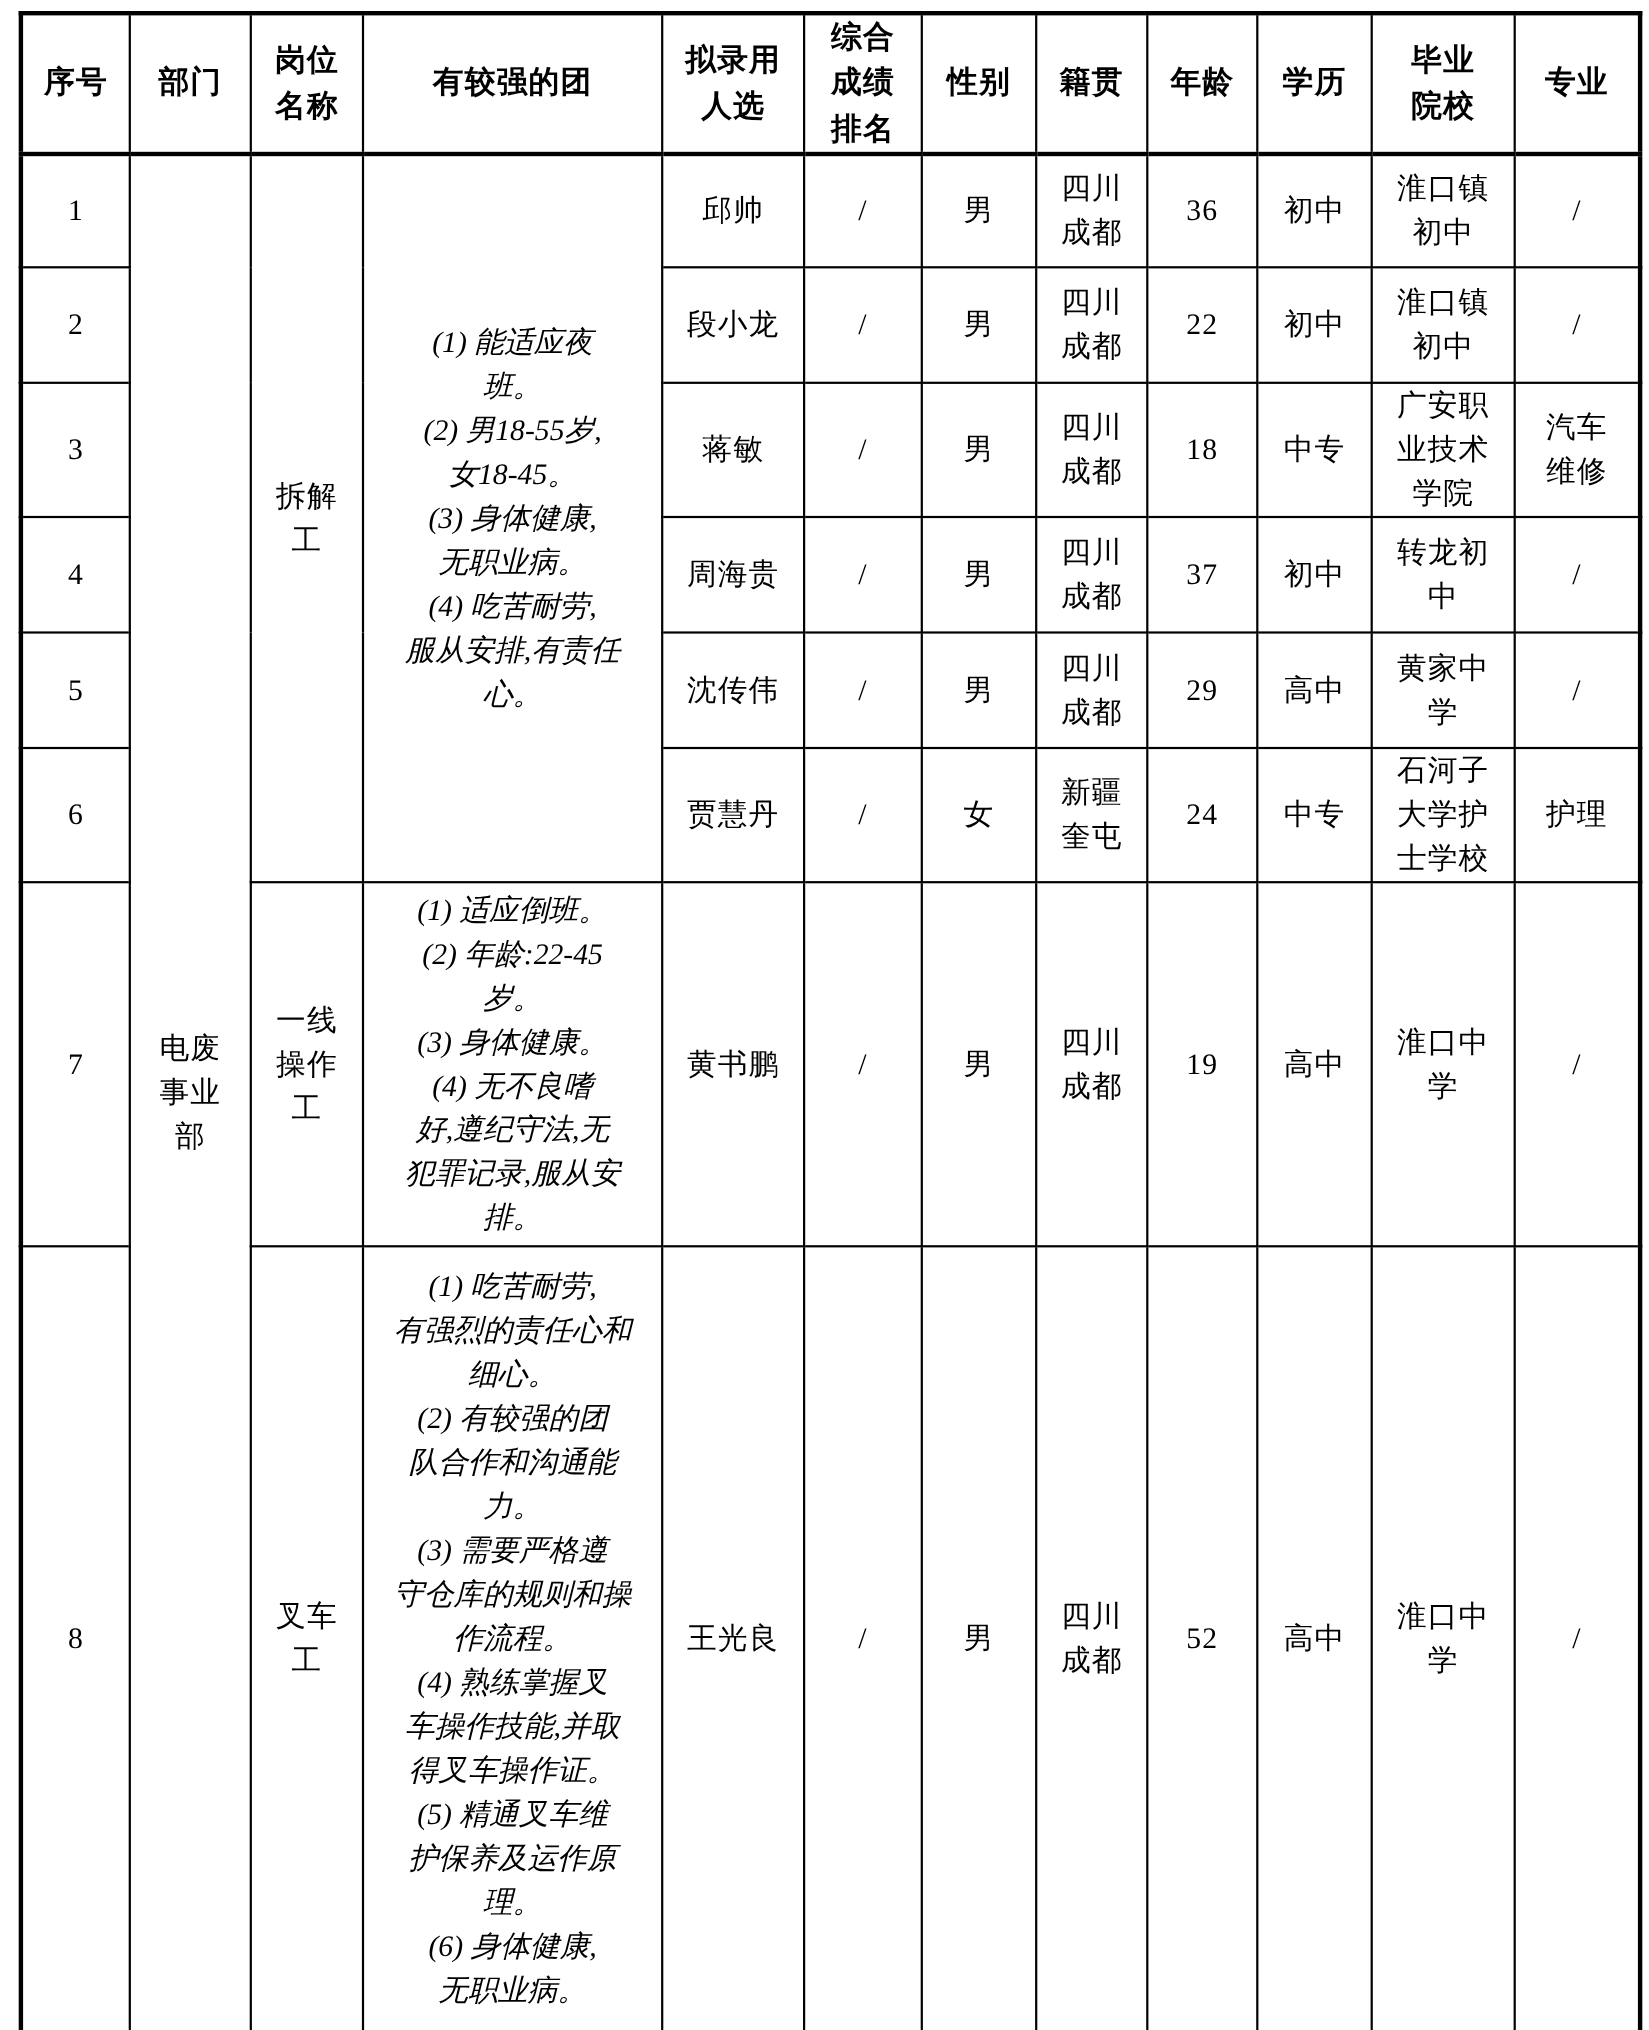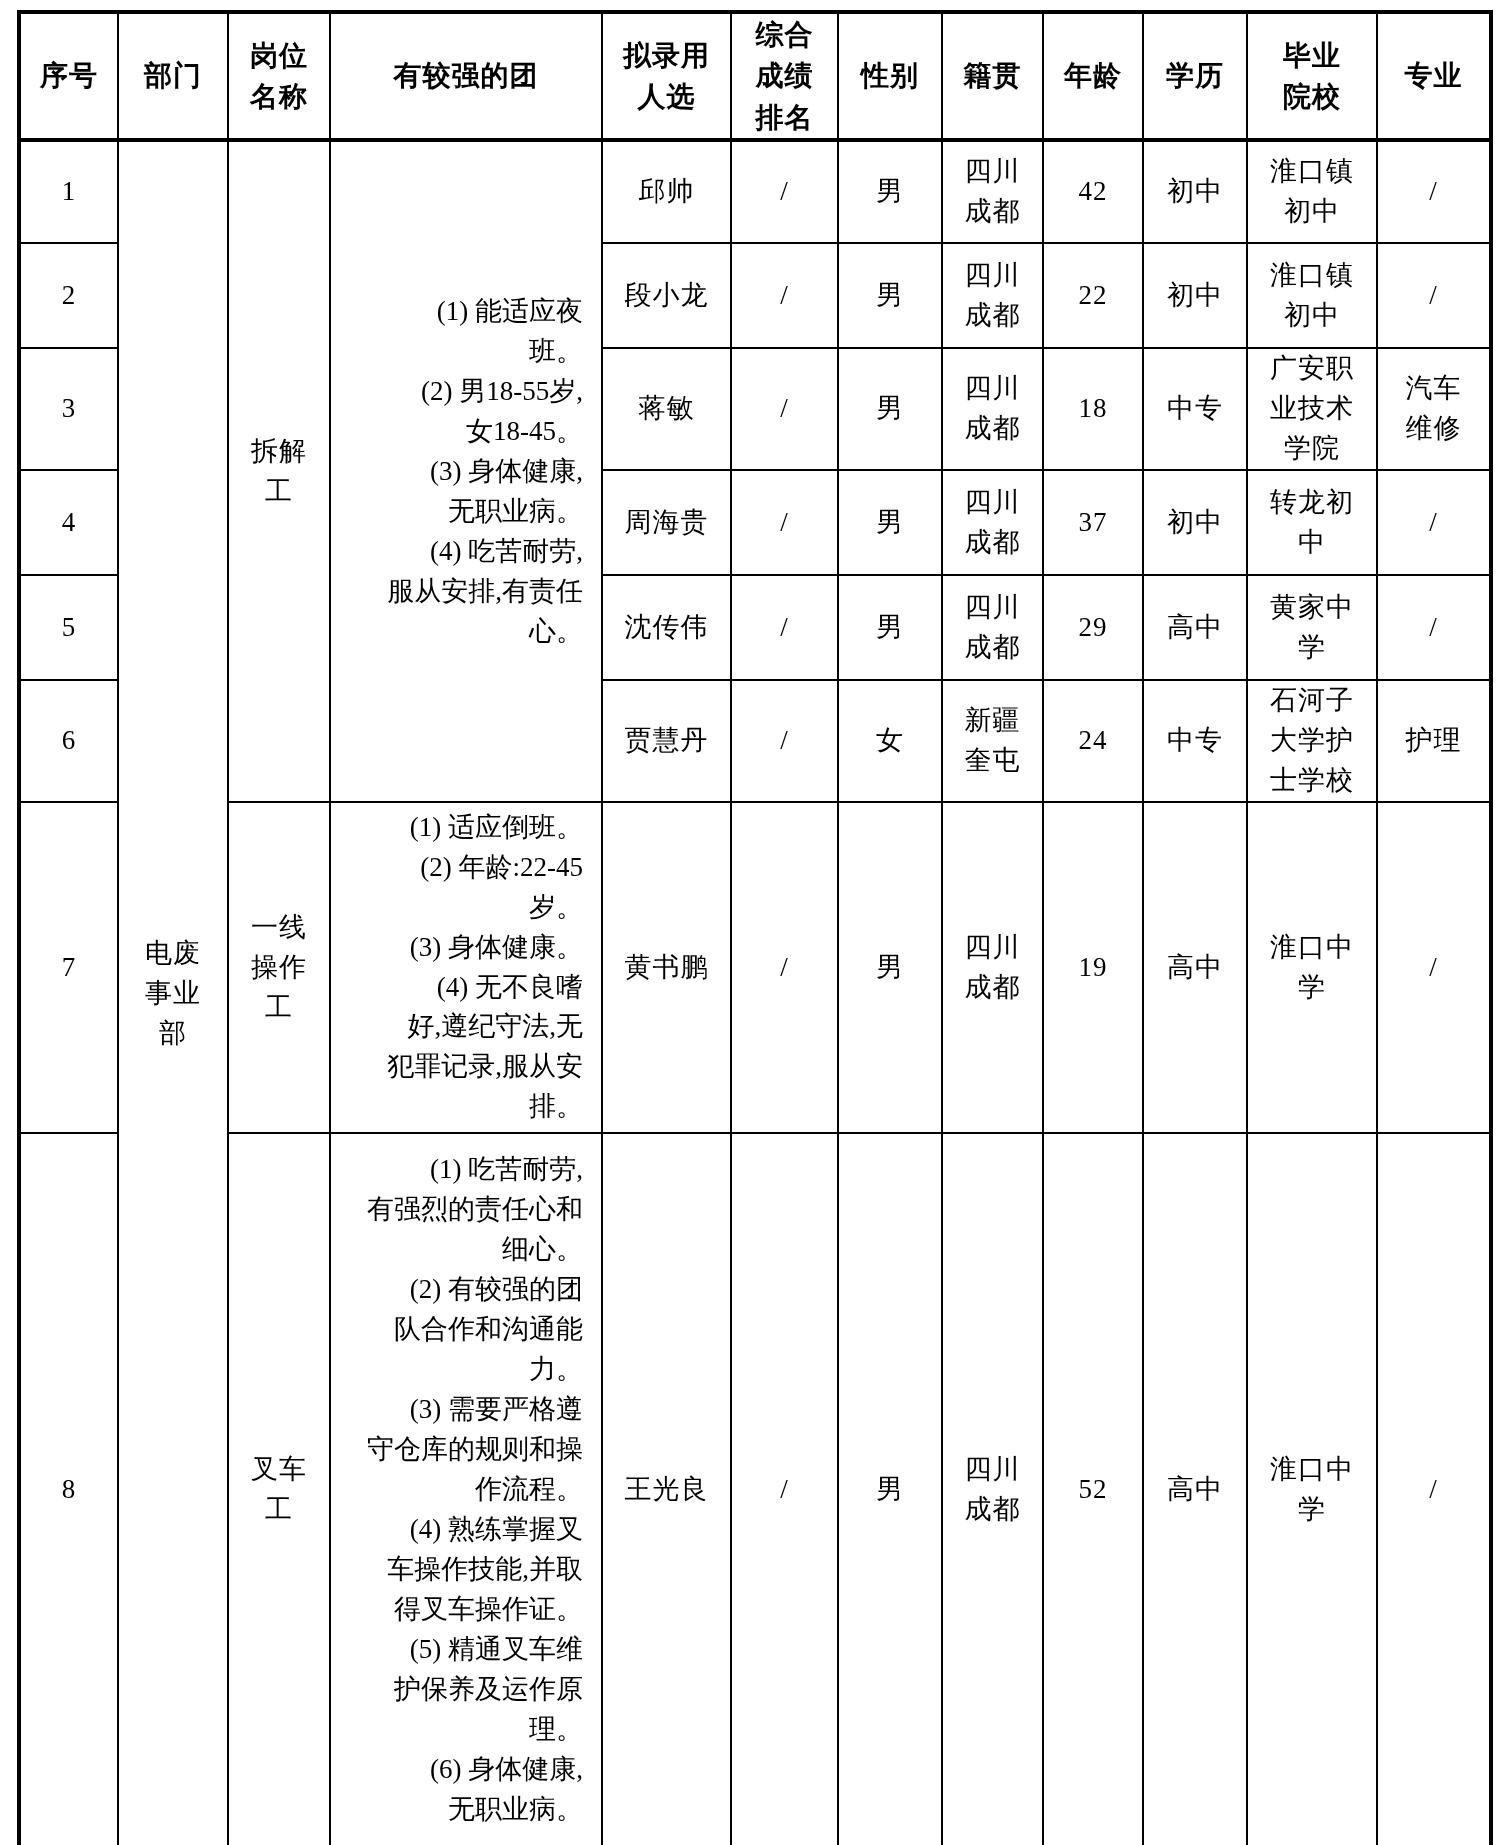--- a/index.html
+++ b/index.html
@@ -25,23 +25,24 @@
     padding: 0;
     overflow: hidden;
     letter-spacing: 1px;
   }
   thead th {
     font-weight: bold;
     font-size: 28px;
     border-bottom: 4px solid #000000;
   }
   td.req {
-    text-align: right;
+    text-align: center;
     padding: 0 18px;
     letter-spacing: 0;
+    font-style: italic;
   }
   tr.h-head { height: 122px; }
   tr.h-r1 { height: 103px; }
   tr.h-r2 { height: 105px; }
   tr.h-r3 { height: 121px; }
   tr.h-r4 { height: 105px; }
   tr.h-r5 { height: 105px; }
   tr.h-r6 { height: 121px; }
   tr.h-r7 { height: 331px; }
   tr.h-r8 { height: 715px; }
@@ -100,21 +101,21 @@
 (3) 身体健康,
 无职业病。
 (4) 吃苦耐劳,
 服从安排,有责任
 心。</td>
       <td>邱帅</td>
       <td>/</td>
       <td>男</td>
       <td>四川
 成都</td>
-      <td>42</td>
+      <td>36</td>
       <td>初中</td>
       <td>淮口镇
 初中</td>
       <td>/</td>
     </tr>
     <tr class="h-r2">
       <td>2</td>
       <td>段小龙</td>
       <td>/</td>
       <td>男</td>

